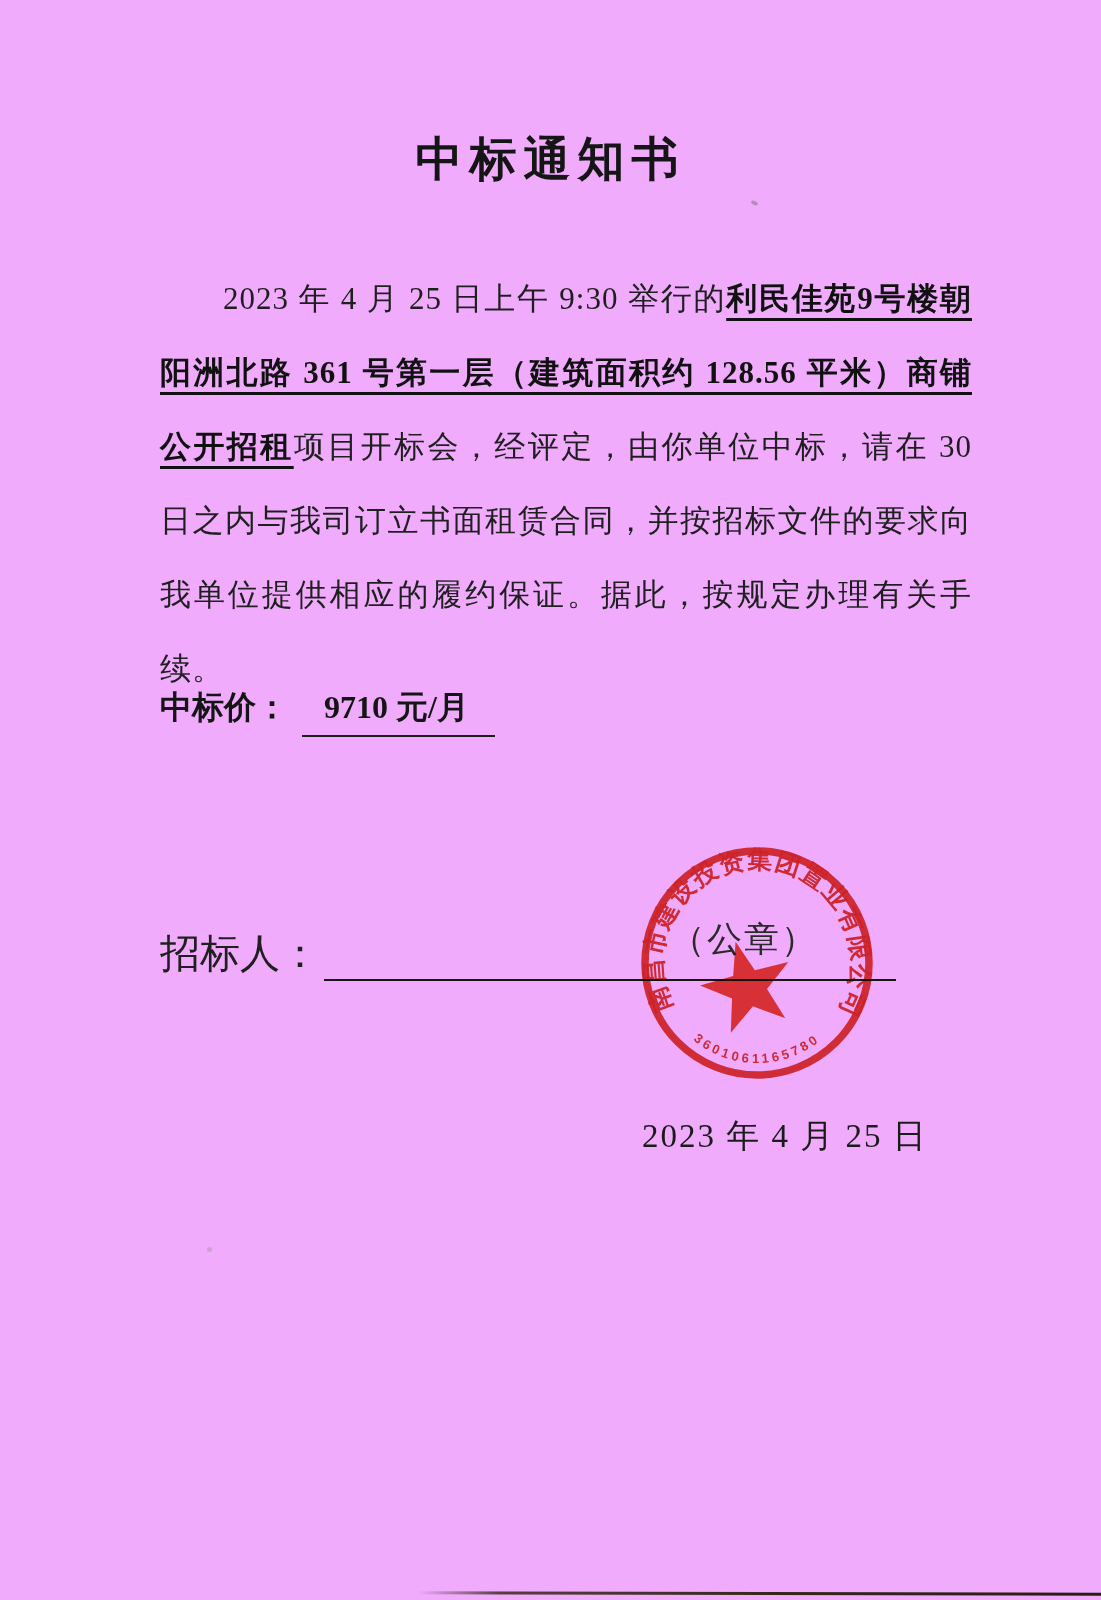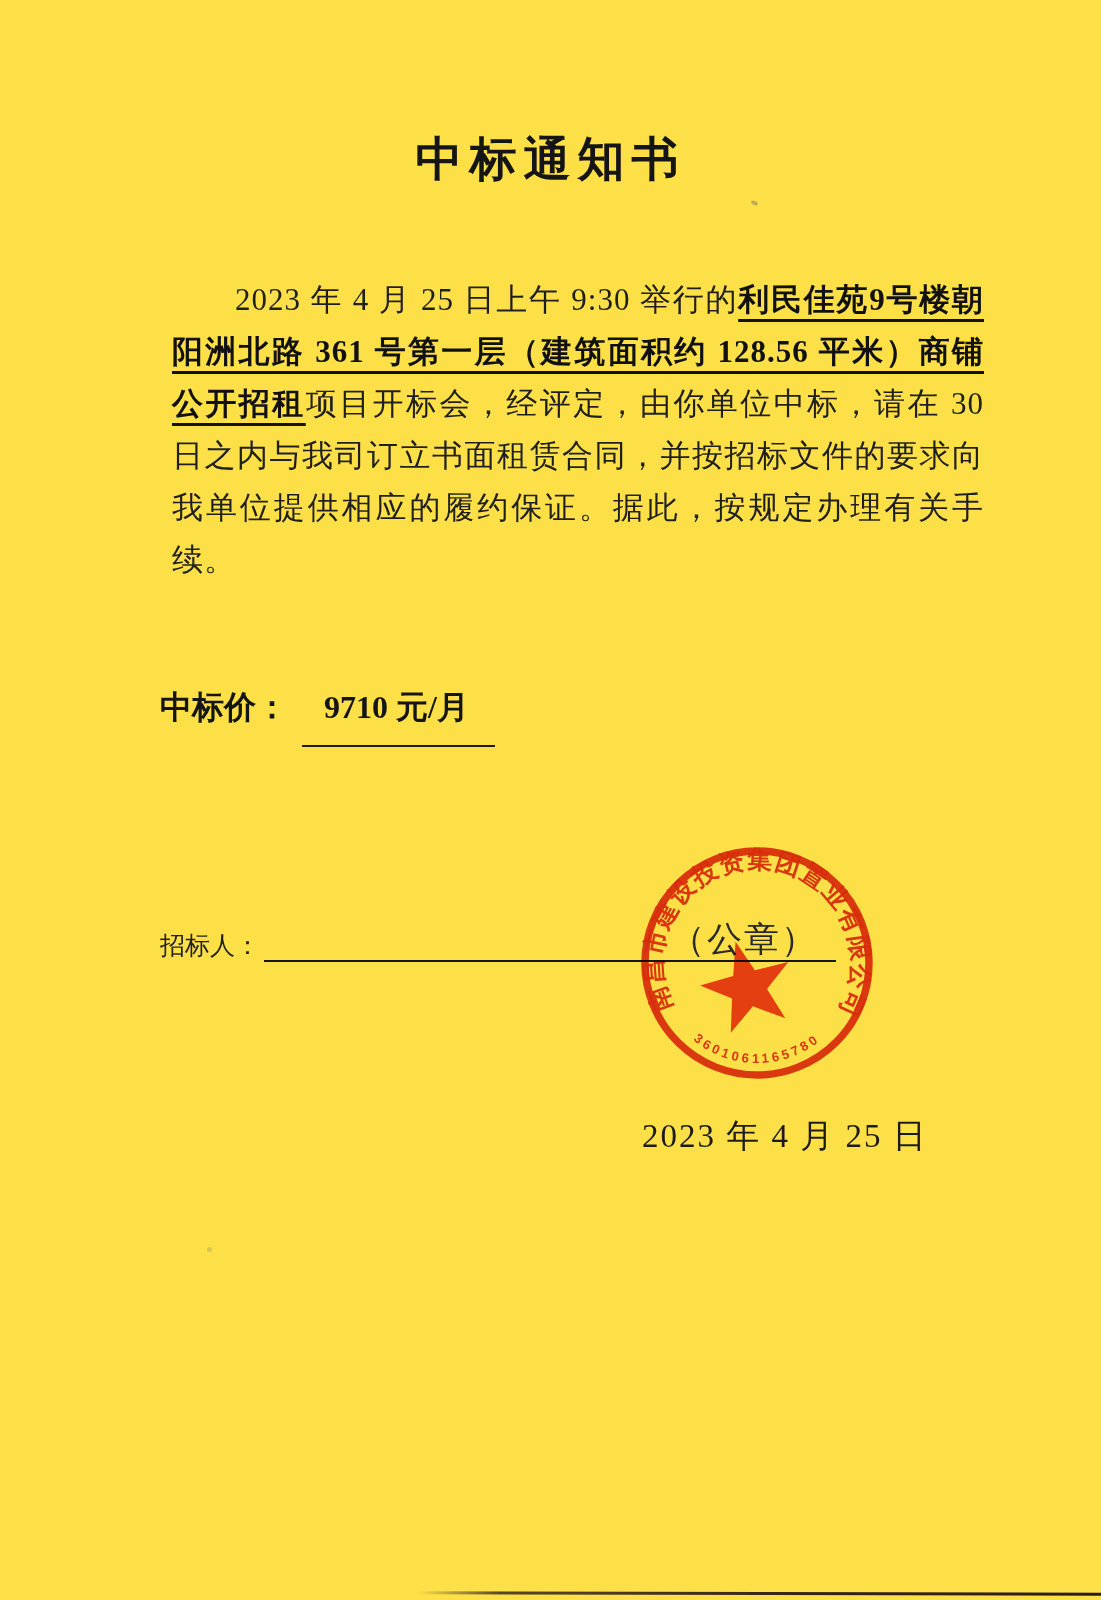--- a/index.html
+++ b/index.html
@@ -4,65 +4,65 @@
 <style>
   html,body{margin:0;padding:0;}
   body{
     width:1101px;height:1600px;
     background:#ffffff;
     font-family:"Liberation Serif","DejaVu Serif",serif;
     color:#1c1c1c;
     position:relative;
     overflow:hidden;
   }
-  .page{position:absolute;inset:0;background:#fde047;}
+  .page{position:absolute;inset:0;background:#f0abfc;}
   .title{
     position:absolute;top:128px;left:0;width:100%;
     text-align:center;font-size:47px;font-weight:bold;
     letter-spacing:7px;color:#151515;margin:0;
   }
   .addressee-line{
     position:absolute;left:158px;top:204px;
     font-size:32px;color:#1a1a1a;
   }
   .addressee{
     display:inline-block;
     padding:0 26px 4px 16px;
     border-bottom:3px solid #1d1d1d;
     font-weight:600;
   }
   .addressee-colon{margin-left:10px;font-weight:600;}
   .body-para{
     position:absolute;left:160px;top:262px;width:812px;
-    font-size:31px;line-height:52px;
+    font-size:31px;line-height:74px;
     text-align:justify;text-indent:63px;
-    color:#1f1f1f;margin:12px;
+    color:#1f1f1f;margin:0;
     letter-spacing:1px;
   }
   .bu{
     font-weight:bold;
     text-decoration:underline;
     text-decoration-thickness:2.5px;
     text-underline-offset:9px;
     color:#111;
   }
   .price-line{
     position:absolute;left:160px;top:686px;
     font-size:32px;font-weight:bold;color:#151515;
   }
   .price-value{
     display:inline-block;
     margin-left:14px;
-    padding:0 26px 15px 22px;
+    padding:0 26px 5px 22px;
     border-bottom:2.5px solid #1d1d1d;
     text-align:right;
   }
   .tenderer-row{
     position:absolute;left:160px;top:926px;
-    font-size:25px;color:#1f1f1f;
+    font-size:40px;color:#1f1f1f;
     white-space:nowrap;
   }
   .sign-line{
     display:inline-block;
     width:572px;height:34px;
     border-bottom:2.5px solid #151515;
     vertical-align:bottom;
     margin-left:4px;
   }
   .seal-hint{

